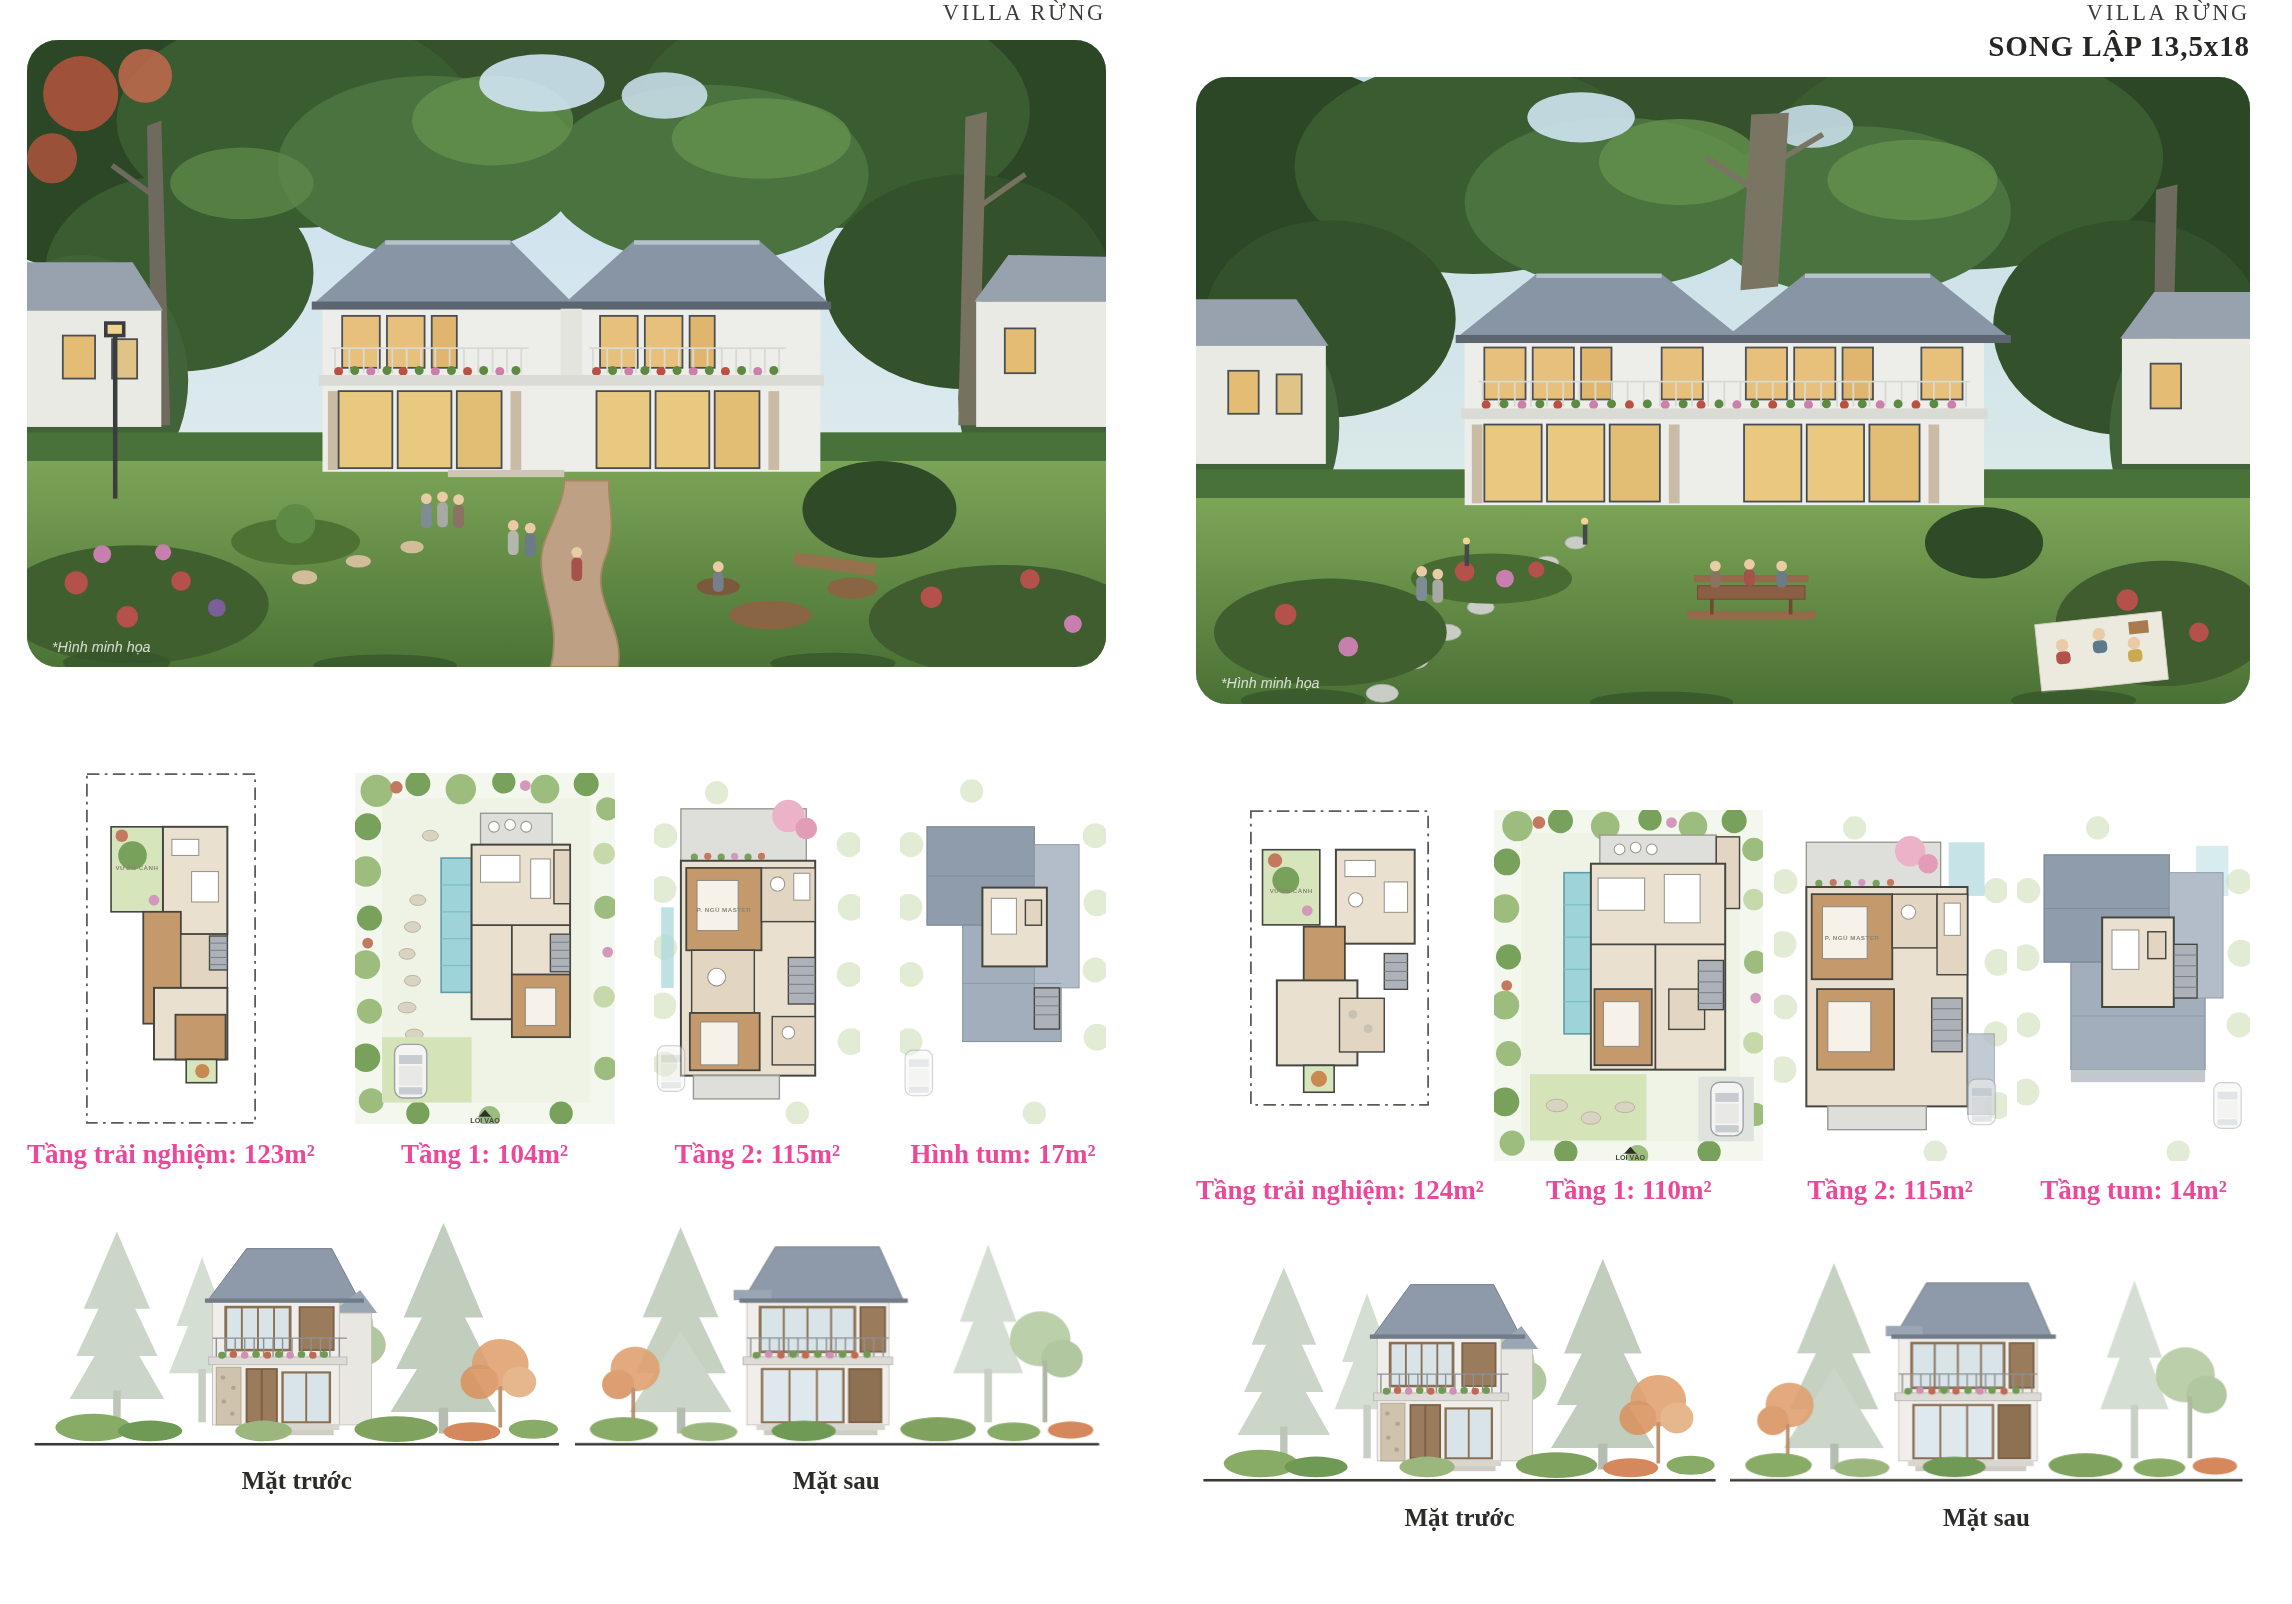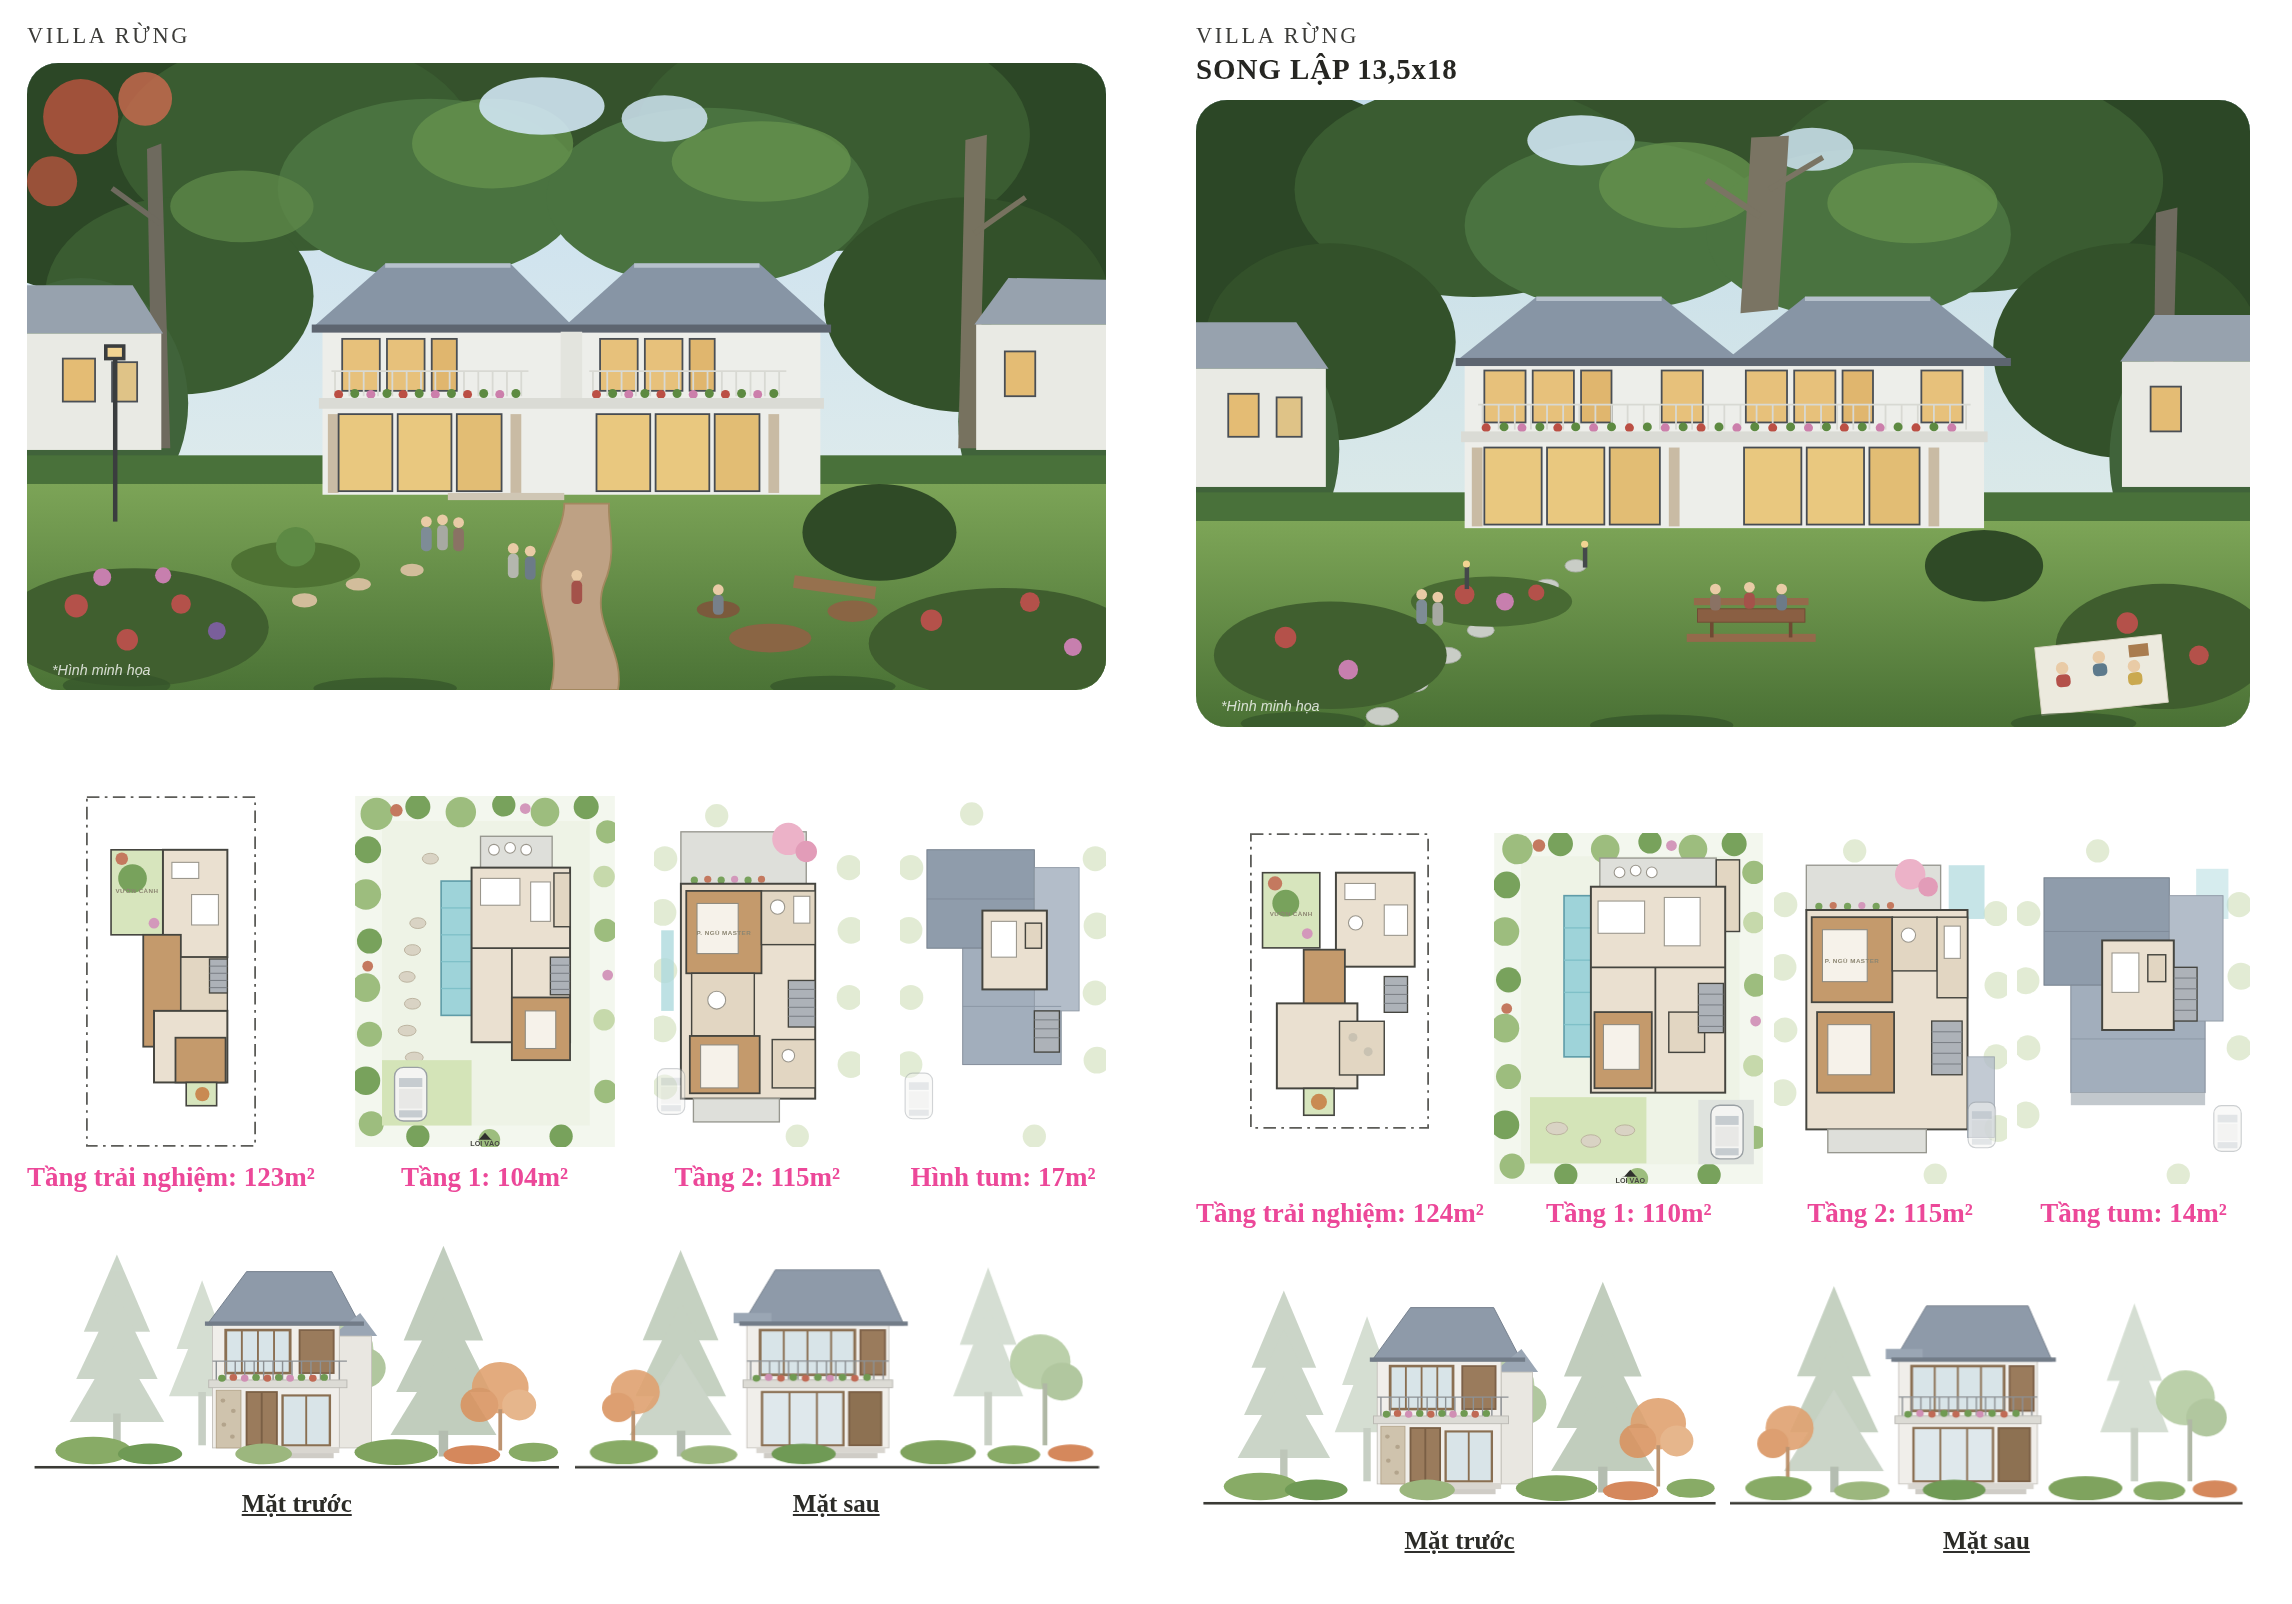--- a/index.html
+++ b/index.html
@@ -1,33 +1,33 @@
 <!DOCTYPE html>
 <html style="font-size:14.3px"><head>
 <meta charset="utf-8">
 <style>
   html,body{margin:0;padding:0;background:#ffffff;}
   .page{position:relative;width:2293px;height:1605px;background:#ffffff;overflow:hidden;
         font-family:"Liberation Serif",serif;color:#2f2f2c;}
   .col{position:absolute;top:0;}
   .col.left{left:27px;width:1079px;}
   .col.right{left:1196px;width:1054px;}
-  .head{padding-top:23px;}
+  .head{text-align:right;}
   .subtitle{font-size:22.4px;letter-spacing:2.7px;color:#3c3c39;}
   .title{margin:3.6px 0 0 0;font-size:29px;font-weight:bold;letter-spacing:0.9px;color:#262622;}
   .hero{position:relative;margin:14.3px 0 0 0;height:627px;border-radius:31px;overflow:hidden;background:#31502b;}
   .hero svg{display:block;width:100%;height:100%;}
   .note{position:absolute;left:25px;bottom:12.5px;margin:0;font-family:"Liberation Sans",sans-serif;
         font-style:italic;font-size:14.3px;color:rgba(255,255,255,.78);}
   .plans{display:flex;justify-content:space-between;margin-top:106px;}
   .plan{margin:0;display:flex;flex-direction:column;align-items:center;}
   .plan .art{height:351px;display:flex;align-items:flex-start;justify-content:center;}
   .plan figcaption{margin-top:14.3px;font-size:27px;font-weight:bold;white-space:nowrap;color:#ec4899;}
   .elevs{display:flex;margin-top:27px;}
-  .elev{margin:0;flex:1;display:flex;flex-direction:column;align-items:center;text-decoration:underline;}
+  .elev{margin:0;flex:1;display:flex;flex-direction:column;align-items:center;}
   .elev svg{width:100%;height:258px;display:block;}
   .elev figcaption{margin-top:12.5px;font-size:25px;font-weight:bold;color:#2b2b27;}
 
   
   .beige{fill:#eae0d0;stroke:#45453f;stroke-width:2.2px;}
   .beige2{fill:#e2d6c2;stroke:#45453f;stroke-width:1.6px;}
   .wood{fill:#c49a6c;stroke:#45453f;stroke-width:2px;}
   .lawnp{fill:#d7e5bd;stroke:#45453f;stroke-width:1.8px;}
   .grayp{fill:#dedfda;stroke:#97978f;stroke-width:1.5px;}
   .poolp{fill:#9ed3d9;stroke:#5f9ca8;stroke-width:1.8px;}

